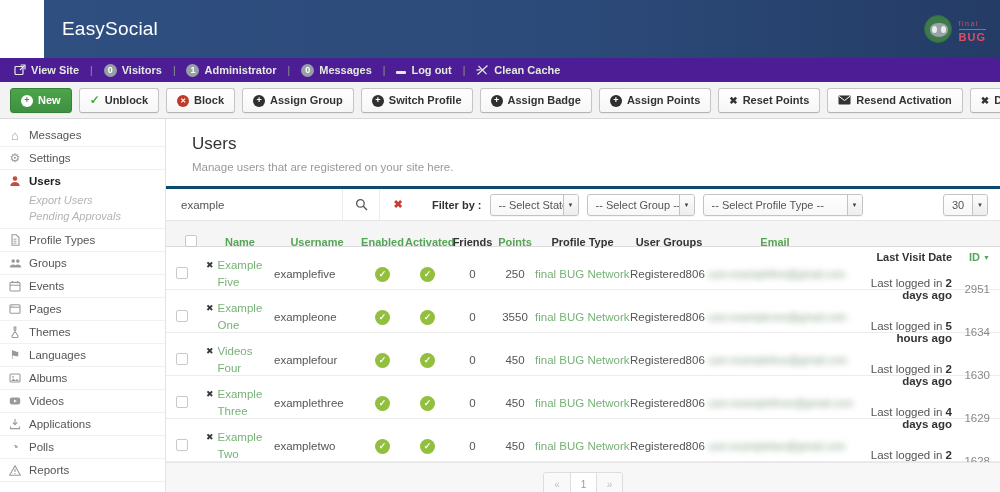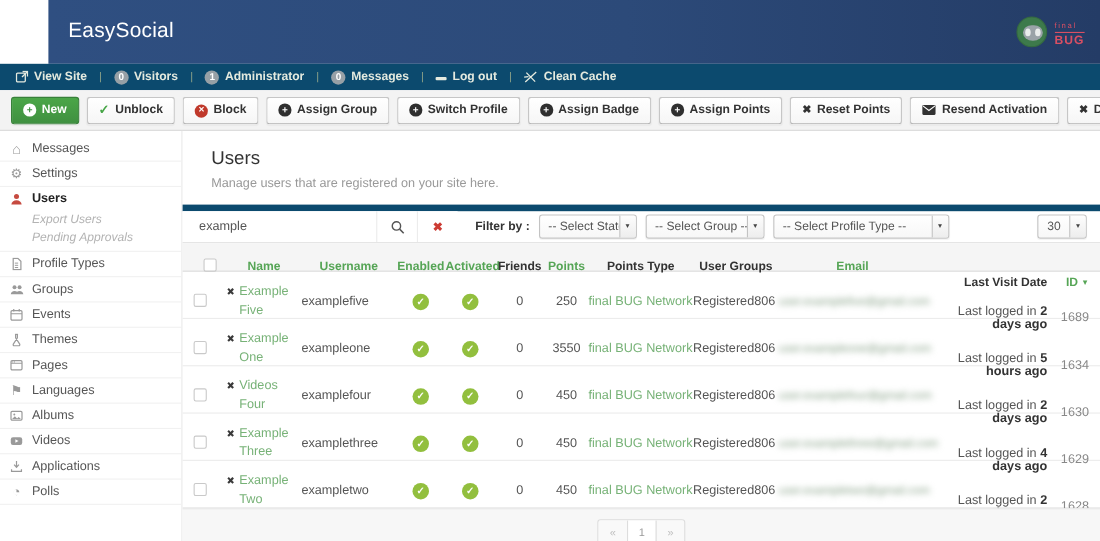--- a/index.html
+++ b/index.html
@@ -14,21 +14,21 @@
   .brand { display:flex; align-items:flex-end; gap:7px; }
   .brand-circle { width:28px; height:28px; border-radius:50%; background:#3d7a4b; position:relative; overflow:hidden; border:1px solid #356a41;}
   .brand-face { position:absolute; left:5px; top:7px; width:18px; height:14px; background:#9aa3a8; border-radius:45% 45% 50% 50%; }
   .brand-eye { position:absolute; width:5px; height:7px; background:#e9edec; border-radius:50%; top:3px; }
   .brand-eye.l { left:2px; } .brand-eye.r { right:2px; }
   .brand-text { display:flex; flex-direction:column; line-height:1; }
   .brand-top { color:#d94f63; font-size:7px; letter-spacing:1.5px; padding-bottom:2px; border-bottom:1px solid #d94f63; }
   .brand-bottom { color:#d94f63; font-size:11px; font-weight:bold; letter-spacing:1px; padding-top:2px; }
 
   
-  .adminbar { height:24px; background:#0c4a6e; display:flex; align-items:center; padding:0 12px; gap:0; flex:0 0 auto; }
+  .adminbar { height:24px; background:#4c1d95; display:flex; align-items:center; padding:0 12px; gap:0; flex:0 0 auto; }
   .ab-item { display:flex; align-items:center; gap:5px; color:#e4eadf; font-size:11px; font-weight:bold; cursor:default; padding:0 2px;}
   .ab-div { color:#8da389; margin:0 9px; font-size:10px; }
   .ab-badge { width:13px; height:13px; border-radius:50%; background:#97a0a6; color:#fff; font-size:9px; font-weight:bold;
               display:inline-flex; align-items:center; justify-content:center; }
   .ab-bar { display:inline-block; width:10px; height:3px; background:#e4eadf; border-radius:1px; }
 
   
   .toolbar { height:37px; background:#f3f3f3; border-bottom:1px solid #d8d8d8; display:flex; align-items:center;
              padding:0 10px; gap:7px; flex:0 0 auto; }
   .btn { height:25px; background:linear-gradient(#ffffff,#f6f6f6); border:1px solid #c6c6c6; border-bottom-color:#b4b4b4;
@@ -54,21 +54,21 @@
   .side-sub { height:16px; display:flex; align-items:center; padding-left:29px; font-size:11px; color:#b3b3b3; cursor:pointer;font-style:italic; }
   .side-block.with-subs { padding-bottom:4px; }
   .icn svg { display:block; }
 
   
   .main { flex:1; display:flex; flex-direction:column; min-width:0; background:#fff; }
   .page-head { padding:15px 0 0 26px; height:67px; flex:0 0 auto; }
   .page-title { font-size:17px; color:#333; }
   .page-sub { margin-top:7px; font-size:11.5px; color:#999; }
 
-  .filterbar { height:35px; border-top:6px solid #0c4a6e; border-bottom:1px solid #e5e5e5; display:flex; align-items:center; flex:0 0 auto; }
+  .filterbar { height:35px; border-top:3px solid #0c4a6e; border-bottom:1px solid #e5e5e5; display:flex; align-items:center; flex:0 0 auto; }
   .search-input { width:176px; height:100%; border:none; outline:none; padding-left:15px; font-size:11.5px; color:#555;
                   font-family:"Liberation Sans",sans-serif; }
   .fb-btn { width:37px; height:100%; border-left:1px solid #ececec; display:flex; align-items:center; justify-content:center; cursor:pointer; background:#fff;}
   .fb-clear { color:#cc3b33; font-size:11px; font-weight:bold; }
   .filter-label { margin-left:16px; font-size:11px; font-weight:bold; color:#333; white-space:nowrap; }
   .select { height:22px; margin-left:8px; border:1px solid #c3c3c3; border-radius:3px; background:linear-gradient(#fff,#f7f7f7);
             display:inline-flex; align-items:center; overflow:hidden; cursor:pointer; box-shadow:0 1px 1px rgba(0,0,0,.05);}
   .select-value { padding:0 8px; font-size:11px; color:#555; flex:1; white-space:nowrap; overflow:hidden; }
   .select-caret { width:15px; align-self:stretch; border-left:1px solid #c3c3c3; display:flex; align-items:center; justify-content:center;
                   font-size:6px; color:#444; background:linear-gradient(#fdfdfd,#ededed); }
@@ -276,42 +276,42 @@
                 <path d="M3.5 1v2.2M8.5 1v2.2" stroke="#9a9a9a" stroke-width="1.1"></path>
               </svg>
             </span>
             <span>Events</span>
           </div>
         </div>
         <div class="side-block">
           <div class="side-item">
             <span class="icn">
               <svg width="12" height="12" viewBox="0 0 12 12">
-                <path d="M4.6 1h2.8M5.2 1.2v3L8.9 9.8c.4.8-.2 1.7-1 1.7H4.1c-.9 0-1.4-.9-1-1.7l3.7-5.6v-3" fill="none" stroke="#9a9a9a" stroke-width="1.1"></path>
-              </svg>
-            </span>
-            <span>Themes</span>
-          </div>
-        </div>
-        <div class="side-block">
-          <div class="side-item">
-            <span class="icn">
-              <svg width="12" height="12" viewBox="0 0 12 12">
                 <rect x="1" y="1.8" width="10" height="8.4" rx="1" fill="none" stroke="#9a9a9a" stroke-width="1.1"></rect>
                 <path d="M1 4.2h10" stroke="#9a9a9a" stroke-width="1"></path>
                 <circle cx="2.6" cy="3" r="0.5" fill="#9a9a9a"></circle>
                 <circle cx="4.2" cy="3" r="0.5" fill="#9a9a9a"></circle>
               </svg>
             </span>
             <span>Pages</span>
           </div>
         </div>
         <div class="side-block">
           <div class="side-item">
             <span class="icn">
+              <svg width="12" height="12" viewBox="0 0 12 12">
+                <path d="M4.6 1h2.8M5.2 1.2v3L8.9 9.8c.4.8-.2 1.7-1 1.7H4.1c-.9 0-1.4-.9-1-1.7l3.7-5.6v-3" fill="none" stroke="#9a9a9a" stroke-width="1.1"></path>
+              </svg>
+            </span>
+            <span>Themes</span>
+          </div>
+        </div>
+        <div class="side-block">
+          <div class="side-item">
+            <span class="icn">
               <span style="font-size:12px;line-height:1;">⚑</span>
             </span>
             <span>Languages</span>
           </div>
         </div>
         <div class="side-block">
           <div class="side-item">
             <span class="icn">
               <svg width="12" height="12" viewBox="0 0 12 12">
                 <rect x="1" y="2" width="10" height="8" rx="1" fill="none" stroke="#9a9a9a" stroke-width="1.1"></rect>
@@ -343,20 +343,32 @@
             </span>
             <span>Applications</span>
           </div>
         </div>
         <div class="side-block">
           <div class="side-item">
             <span class="icn">
               <span style="font-size:12px;line-height:1;">◔</span>
             </span>
             <span>Polls</span>
+          </div>
+        </div>
+        <div class="side-block">
+          <div class="side-item">
+            <span class="icn">
+              <svg width="12" height="11" viewBox="0 0 12 11">
+                <path d="M6 .8l5.4 9.4H.6z" fill="none" stroke="#9a9a9a" stroke-width="1.1"></path>
+                <path d="M6 4v3" stroke="#9a9a9a" stroke-width="1.1"></path>
+                <circle cx="6" cy="8.6" r="0.7" fill="#9a9a9a"></circle>
+              </svg>
+            </span>
+            <span>Reports</span>
           </div>
         </div>
       </div>
 
     <div class="main">
       <div class="page-head">
         <div class="page-title">Users</div>
         <div class="page-sub">Manage users that are registered on your site here.</div>
       </div>
 
@@ -394,21 +406,21 @@
       </div>
 
       <div class="grid thead" id="thead">
           <div class="th al-l"><span class="checkbox"></span></div>
           <div class="th al-l green"><span>Name</span></div>
           <div class="th al-l green"><span>Username</span></div>
           <div class="th al-c green"><span>Enabled</span></div>
           <div class="th al-c green"><span>Activated</span></div>
           <div class="th al-c"><span>Friends</span></div>
           <div class="th al-c green"><span>Points</span></div>
-          <div class="th al-l"><span>Points Type</span></div>
+          <div class="th al-l"><span>Profile Type</span></div>
           <div class="th al-l"><span>User Groups</span></div>
           <div class="th al-c green"><span>Email</span></div>
           <div class="th al-r"><span>Last Visit Date</span></div>
           <div class="th al-r green"><span>ID</span><span class="sort-caret">▼</span></div>
         </div>
       <div id="rows">
           <div class="grid row">
             <div class="cell"><span class="checkbox"></span></div>
             <div class="cell name-cell">
               <span class="offline-ic">✖</span>
@@ -416,21 +428,21 @@
             </div>
             <div class="cell">examplefive</div>
             <div class="cell al-c"><span><span class="ok-circle">✓</span></span></div>
             <div class="cell al-c"><span><span class="ok-circle">✓</span></span></div>
             <div class="cell al-c">0</div>
             <div class="cell al-c">250</div>
             <div class="cell"><a class="glink">final BUG Network</a></div>
             <div class="cell">Registered806</div>
             <div class="cell al-c"><span class="email-blur">user.examplefive@gmail.com</span></div>
             <div class="cell al-r lastvisit">Last logged in <b>2 days ago</b></div>
-            <div class="cell al-r idcol">1689</div>
+            <div class="cell al-r idcol">2951</div>
           </div>
           <div class="grid row">
             <div class="cell"><span class="checkbox"></span></div>
             <div class="cell name-cell">
               <span class="offline-ic">✖</span>
               <a class="glink">Example One</a>
             </div>
             <div class="cell">exampleone</div>
             <div class="cell al-c"><span><span class="ok-circle">✓</span></span></div>
             <div class="cell al-c"><span><span class="ok-circle">✓</span></span></div>

